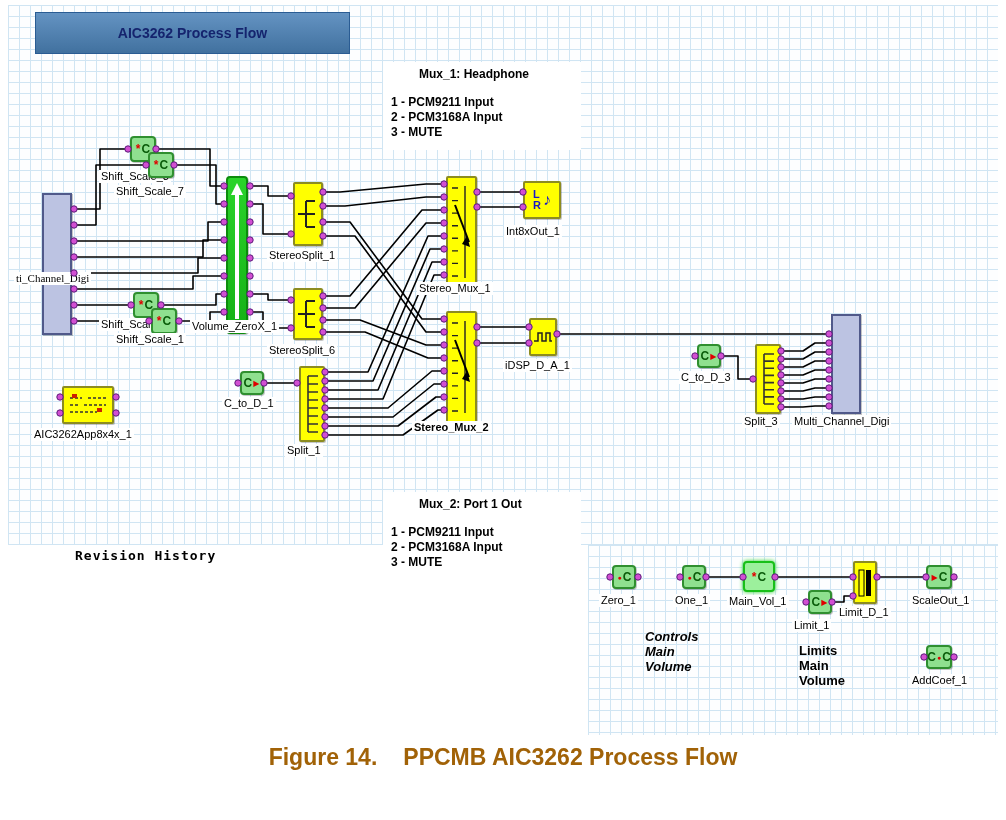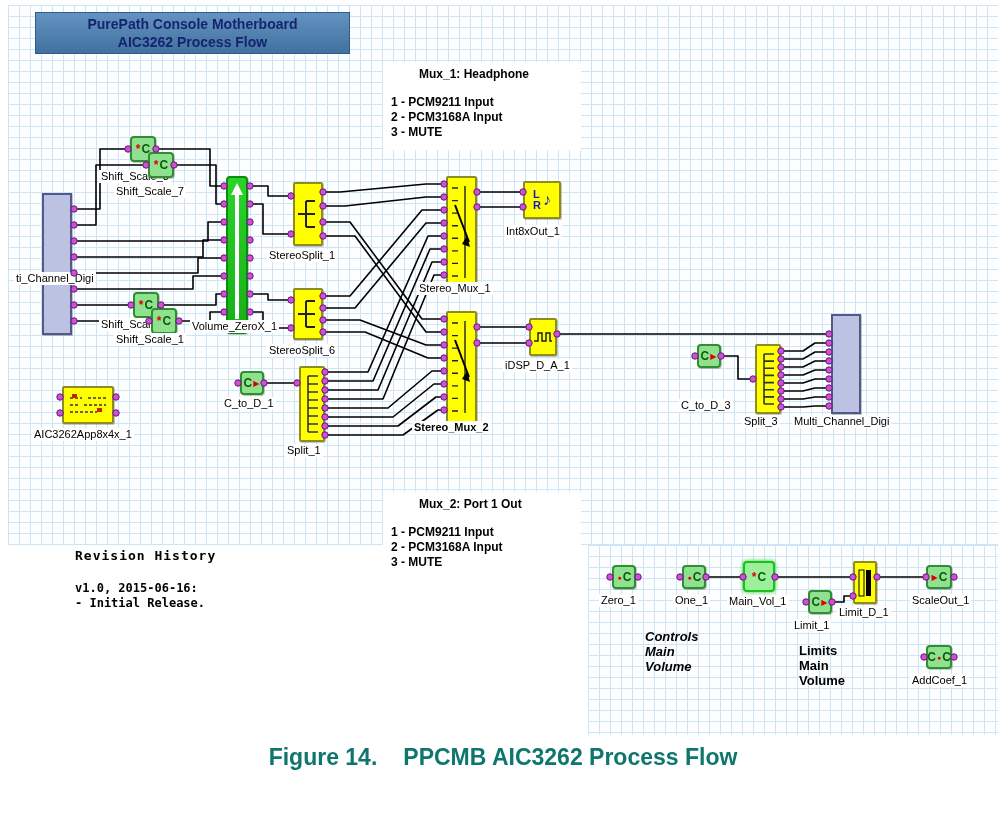--- a/index.html
+++ b/index.html
@@ -76,32 +76,31 @@
   .rev-title{font-size:13px;font-weight:700;letter-spacing:1px;margin-bottom:18px;}
   .rev-lines div{font-size:12px;font-weight:700;line-height:15px;}
 
   .side-note{position:absolute;font-size:13px;font-weight:700;color:#000;}
   .side-note div{line-height:15px;}
   .note-controls{left:645px;top:629px;font-style:italic;}
   .note-limits{left:799px;top:643px;}
 
   .caption{
     position:absolute;left:0;top:744px;width:1006px;text-align:center;
-    font-size:23px;font-weight:700;color:#0f766e;
+    font-size:23px;font-weight:700;color:#a16207;
   }
   .cap-gap{display:inline-block;width:26px;}
 </style>
 </head>
 <body>
 
 <div class="grid grid-main"></div>
 <div class="grid grid-br"></div>
 
 <div class="banner">
-  <div>PurePath Console Motherboard</div>
   <div>AIC3262 Process Flow</div>
 </div>
 
 <svg id="wire-svg" class="diagram-svg" width="1006" height="820">
     <polyline points="74,209 100,209 100,149 128,149" class="wire"></polyline>
     <polyline points="74,225 96,225 96,165 146,165" class="wire"></polyline>
     <polyline points="156,149 210,149 210,186 224,186" class="wire"></polyline>
     <polyline points="174,165 216,165 216,204 224,204" class="wire"></polyline>
     <polyline points="74,241 208,241 208,222 224,222" class="wire"></polyline>
     <polyline points="74,257 203,257 203,240 224,240" class="wire"></polyline>
@@ -165,40 +164,36 @@
   <div class="note-title">Mux_2: Port 1 Out</div>
   <div class="note-lines">
       <div>1 - PCM9211 Input</div>
       <div>2 - PCM3168A Input</div>
       <div>3 - MUTE</div>
     </div>
 </div>
 
 <div class="rev">
   <div class="rev-title">Revision History</div>
-  <div class="rev-lines">
-      <div>v1.0, 2015-06-16:</div>
-      <div> - Initial Release.</div>
-    </div>
 </div>
 
 <div class="side-note note-controls">
     <div>Controls</div>
     <div>Main</div>
     <div>Volume</div>
   </div>
 <div class="side-note note-limits">
     <div>Limits</div>
     <div>Main</div>
     <div>Volume</div>
   </div>
 
 <div id="block-layer">
     <div class="blk io" style="left: 42px; top: 193px; width: 30px; height: 142px;"></div>
-    <div class="blk-label" style="left: 14px; top: 272px;">ti_Channel_Digi</div>
+    <div class="blk-label" style="left: 14px; top: 272px; font-family: Liberation Serif, serif;">ti_Channel_Digi</div>
     <div class="blk green" style="left: 130px; top: 136px; width: 26px; height: 26px;">
       <span class="gwrap">
         <span class="gR gStar">*</span>
         <span class="gC">C</span>
       </span>
     </div>
     <div class="blk-label" style="left: 99px; top: 170px;">Shift_Scale_8</div>
     <div class="blk green" style="left: 148px; top: 152px; width: 26px; height: 26px;">
       <span class="gwrap">
         <span class="gR gStar">*</span>
@@ -284,21 +279,21 @@
         <path d="M1,12 h4 v-8 h4 v8 h4 v-8 h4 v8 h2" fill="none" stroke="#222" stroke-width="1.5"></path>
       </svg>
     </div>
     <div class="blk-label" style="left: 503px; top: 359px;">iDSP_D_A_1</div>
     <div class="blk green" style="left: 697px; top: 344px; width: 24px; height: 24px;">
       <span class="gwrap">
         <span class="gC">C</span>
         <span class="gR gArr">▶</span>
       </span>
     </div>
-    <div class="blk-label" style="left: 679px; top: 371px; margin-top: 28px;">C_to_D_3</div>
+    <div class="blk-label" style="left: 679px; top: 371px;">C_to_D_3</div>
     <div class="blk yladder" style="left: 755px; top: 344px; width: 26px; height: 70px;">
       <svg width="20" height="54" viewBox="0 0 20 54">
         <path d="M6,2 V52 M6,2.0 H16 M6,9.1 H16 M6,16.3 H16 M6,23.4 H16 M6,30.6 H16 M6,37.7 H16 M6,44.9 H16 M6,52.0 H16" fill="none" stroke="#333" stroke-width="1.6"></path>
       </svg>
     </div>
     <div class="blk-label" style="left: 742px; top: 415px;">Split_3</div>
     <div class="blk io" style="left: 831px; top: 314px; width: 30px; height: 100px;"></div>
     <div class="blk-label" style="left: 792px; top: 415px;">Multi_Channel_Digi</div>
     <div class="blk yapp" style="left: 62px; top: 386px; width: 52px; height: 38px;">
       <svg width="42" height="28" viewBox="0 0 42 28">

